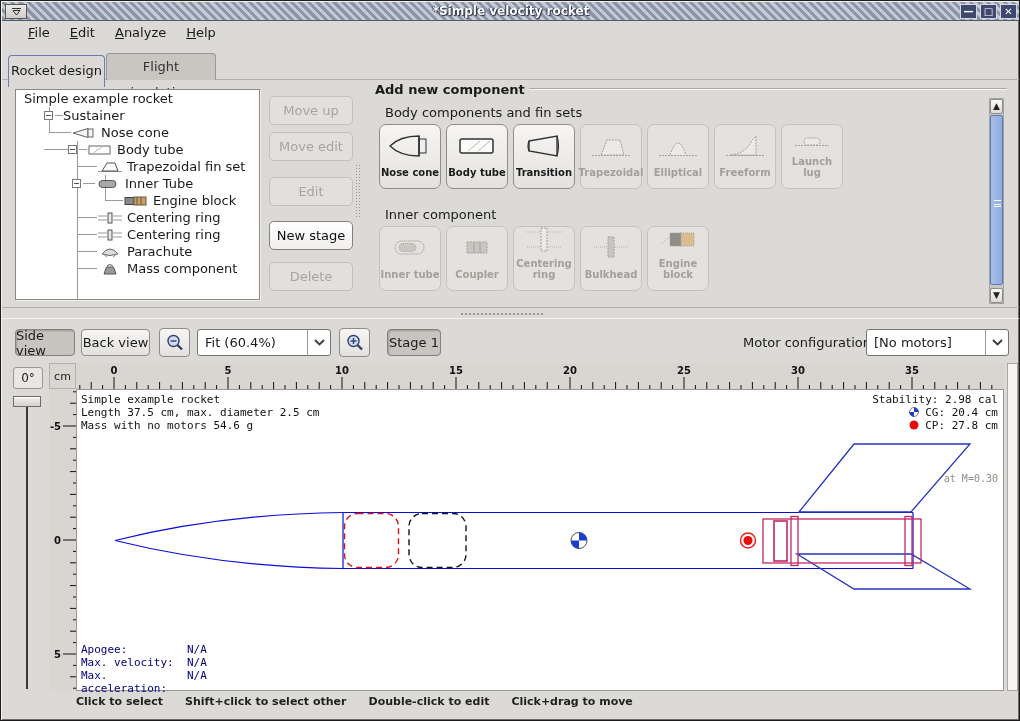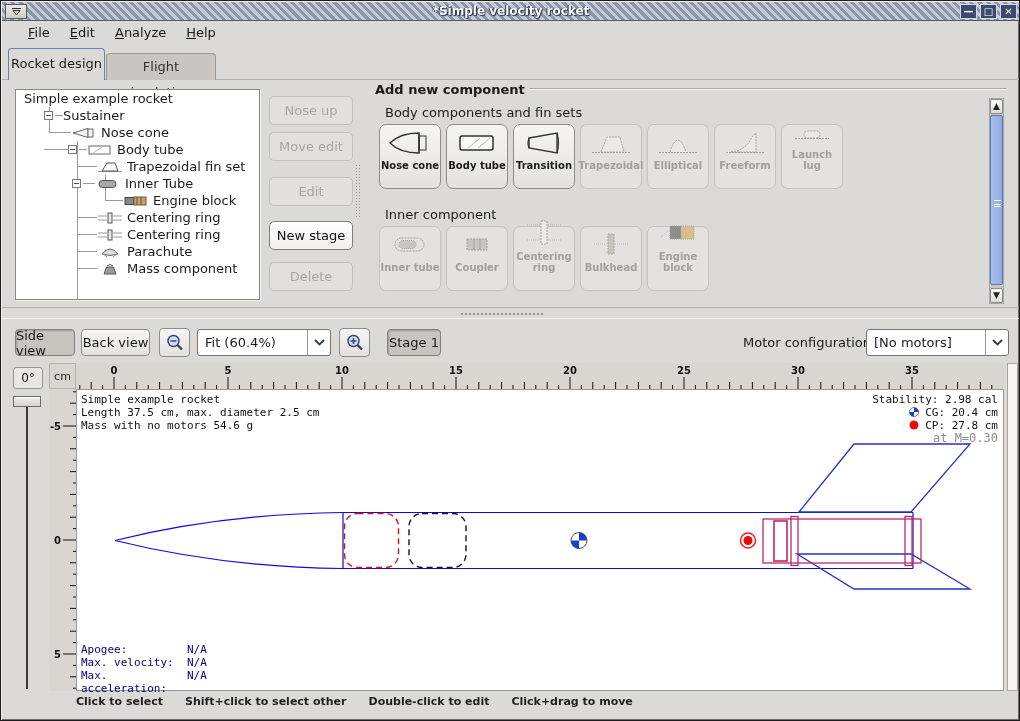--- a/index.html
+++ b/index.html
@@ -38,21 +38,21 @@
   
   .menubar{left:1px;top:20px;width:946px;height:23px;display:flex;align-items:center;padding-left:16px;background:#dcdad6;}
   .mi{display:inline-block;padding:2px 10px;font-size:13px;}
   .mi::first-letter{text-decoration:underline;}
 
   
   .tabrow{left:1px;top:43px;width:1018px;height:36px;}
   .tabline{position:absolute;left:0;top:35px;width:1018px;height:1px;background:#b3b1ad;}
   .tab{position:absolute;font-size:13px;text-align:center;border-radius:4px 4px 0 0;}
   .tab.active{
-    left:6px;top:4px;width:97px;height:32px;line-height:30px;
+    left:6px;top:11px;width:97px;height:32px;line-height:30px;
     background:#dcdad6;border:1px solid #6d7fa8;border-bottom:none;z-index:2;
   }
   .tab.inactive{
     left:104px;top:9px;width:110px;height:27px;line-height:26px;
     background:#c9c6c2;border:1px solid #9a9894;border-bottom:none;color:#333;
   }
 
   
   .treepanel{
     left:14px;top:88px;width:245px;height:211px;background:#fff;
@@ -84,21 +84,21 @@
   .hsplit .grip{position:absolute;left:458px;top:4px;width:84px;height:4px;
     background-image:radial-gradient(#9a9894 1px,transparent 1px);background-size:4px 4px;}
 
   
   .group-title{left:374px;top:81px;font-size:13px;font-weight:bold;}
   .group-line{left:528px;top:87px;width:478px;height:2px;border-top:1px solid #aeaba7;border-bottom:1px solid #f5f4f2;}
   .section-label{font-size:13px;color:#1c1c1c;}
   .cbtn{
     position:absolute;width:62px;height:65px;border-radius:7px;
     display:flex;flex-direction:column;align-items:center;justify-content:flex-end;
-    padding-bottom:17px;
+    padding-bottom:10px;
   }
   .cbtn .cicon{flex:1;display:flex;align-items:center;justify-content:center;}
   .cbtn .clabel{font-size:10px;font-weight:600;line-height:11px;text-align:center;}
   .cbtn.enabled{background:linear-gradient(#f6f5f4,#e4e2df);border:1px solid #8f8d89;color:#1a1a1a;}
   .cbtn.disabled{background:#e4e2df;border:1px solid #c5c2be;color:#a39f9a;}
 
   
   .sbar{left:988px;top:97px;width:15px;height:206px;background:#cbc8c4;border:1px solid #a7a4a0;}
   .sbtn{position:absolute;left:0;width:13px;height:15px;background:linear-gradient(#fafafa,#dddbd8);
     border:1px solid #8f8d89;border-radius:2px;font-size:9px;line-height:13px;text-align:center;color:#222;}
@@ -128,21 +128,21 @@
   .hruler{left:75px;top:362px;width:928px;height:26px;background:#d9d6d2;}
   .vruler{left:48px;top:388px;width:27px;height:302px;background:#d9d6d2;}
   .canvas{left:75px;top:388px;width:928px;height:302px;background:#fff;border:1px solid #9a9894;}
   .canvas svg.draw{position:absolute;left:0;top:0;}
   .emptybar{left:1006px;top:362px;width:11px;height:328px;background:#f6f5f3;border:1px solid #aaa7a3;}
 
   .info-text{position:absolute;left:4px;top:3px;font-family:"DejaVu Sans Mono","Liberation Mono",monospace;
     font-size:11px;line-height:13px;color:#111;white-space:pre;}
   .stab-block{position:absolute;right:5px;top:3px;text-align:right;font-family:"DejaVu Sans Mono","Liberation Mono",monospace;
     font-size:11px;line-height:13px;color:#111;}
-  .stab-block .mach{font-size:12px;color:#8f8d89;}
+  .stab-block .mach{font-size:10px;color:#8f8d89;margin-top:40px;}
   .flight-block{position:absolute;left:4px;top:253px;font-family:"DejaVu Sans Mono","Liberation Mono",monospace;
     font-size:11px;line-height:13px;color:#000080;}
   .frow{display:flex;}
   .frow .fl{width:106px;}
 
   .statusbar{left:75px;top:694px;width:930px;height:16px;display:flex;gap:22px;
     font-size:11px;font-weight:600;color:#1f1f1f;}
 
   .ruler-label{font-family:"DejaVu Sans","Liberation Sans",sans-serif;font-size:10px;font-weight:bold;fill:#111;}
 </style>
@@ -287,21 +287,21 @@
       <span class="ticon">
         <svg width="24" height="12">
             <path d="M9,3 Q12,0 15,3" fill="none" stroke="#555"></path>
             <polygon points="6,11 18,11 15.5,4 8.5,4" fill="#9a9a9a" stroke="#555"></polygon>
           </svg>
       </span>
       <span class="tlabel">Mass component</span>
     </div>
   </div>
 
-  <div class="abs abtn disabled" style="left:268px;top:95px;">Nose up</div>
+  <div class="abs abtn disabled" style="left:268px;top:95px;">Move up</div>
   <div class="abs abtn disabled" style="left:268px;top:131px;">Move edit</div>
   <div class="abs abtn disabled" style="left:268px;top:176px;">Edit</div>
   <div class="abs abtn enabled" style="left:268px;top:220px;">New stage</div>
   <div class="abs abtn disabled" style="left:268px;top:261px;">Delete</div>
 
   <div class="abs vsplit"></div>
 
   <div class="abs group-title">Add new component</div>
   <div class="abs group-line"></div>
   <div class="abs section-label" style="left:384px;top:104px;">Body components and fin sets</div>

